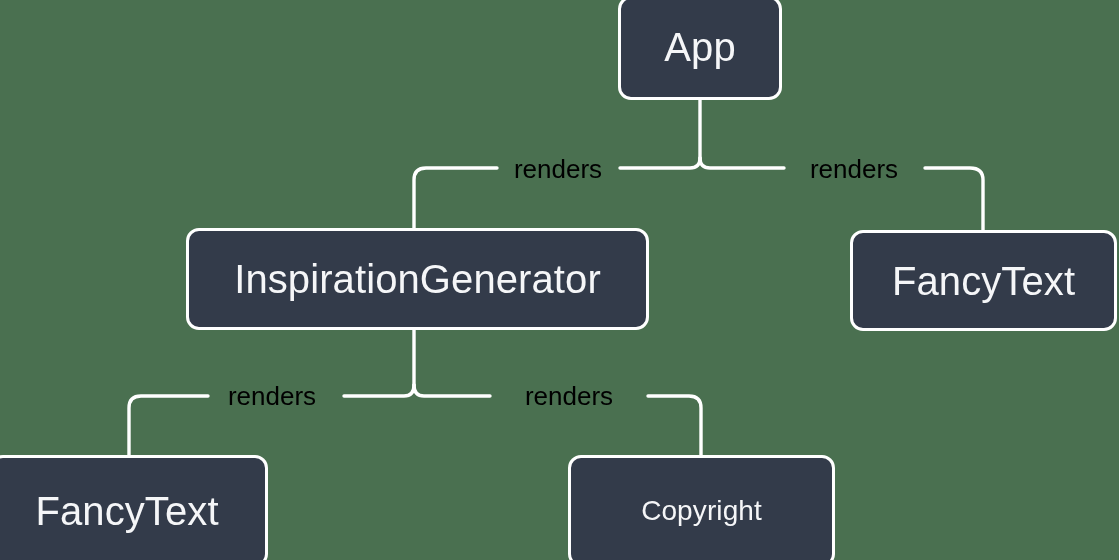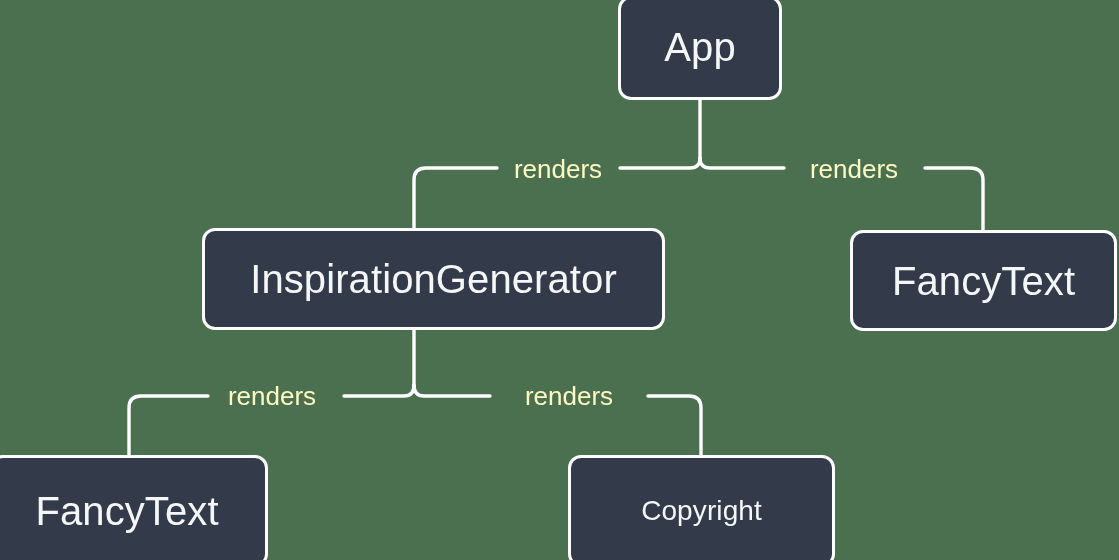--- a/index.html
+++ b/index.html
@@ -43,36 +43,36 @@
   }
   .node-label {
     font-weight: 400;
     letter-spacing: 0.1px;
     line-height: 1;
   }
   
   #node-app        { left: 618px; top: -4px;  width: 164px; height: 104px; }
   #node-app .node-label { font-size: 40px; padding-bottom: 2px; }
 
-  #node-inspiration { left: 202px; top: 228px; width: 463px; height: 102px; }
+  #node-inspiration { left: 186px; top: 228px; width: 463px; height: 102px; }
   #node-inspiration .node-label { font-size: 40px; }
 
   #node-fancytext-right { left: 850px; top: 230px; width: 267px; height: 101px; }
   #node-fancytext-right .node-label { font-size: 40px; }
 
   #node-fancytext-bottom { left: -10px; top: 455px; width: 278px; height: 112px; }
   #node-fancytext-bottom .node-label { font-size: 40px; padding-right: 4px; }
 
   #node-copyright  { left: 568px; top: 455px; width: 267px; height: 112px; }
   #node-copyright .node-label { font-size: 28px; }
 
   
   .edge-label {
     position: absolute;
-    color: #fef9c3;
+    color: #000000;
     font-size: 26px;
     line-height: 1;
     white-space: nowrap;
     z-index: 3;
     transform: translate(-50%, -50%);
   }
   #edge-label-app-inspiration   { left: 558px; top: 169px; }
   #edge-label-app-fancytext     { left: 854px; top: 169px; }
   #edge-label-ig-fancytext      { left: 272px; top: 396px; }
   #edge-label-ig-copyright      { left: 569px; top: 396px; }

